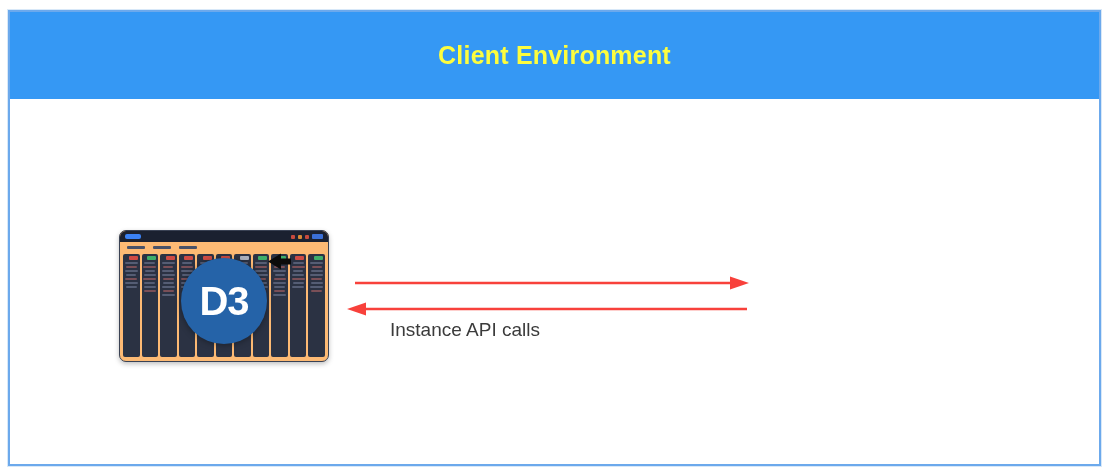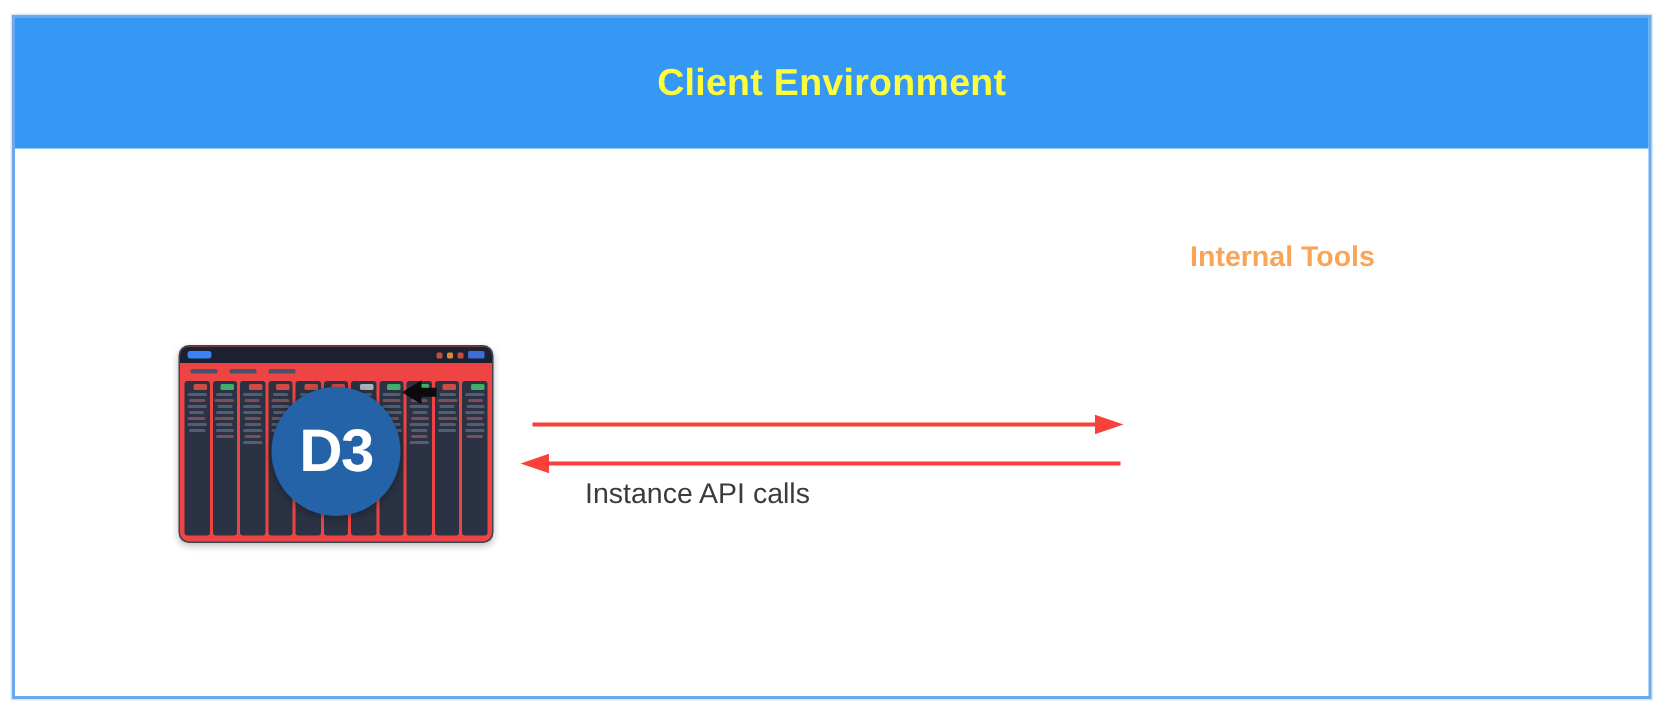--- a/index.html
+++ b/index.html
@@ -20,21 +20,21 @@
   .frame-title{
     color:#fdfd3e;font-weight:bold;font-size:25px;letter-spacing:0.2px;
   }
   
   .d3-label{
     position:absolute;left:120px;top:186px;width:208px;text-align:center;
     color:#1a56d6;font-weight:bold;font-size:18px;
   }
   .dashboard{
     position:absolute;left:119px;top:230px;width:208px;height:130px;
-    background:#ef4444;border:1px solid #3a4254;border-radius:7px;
+    background:#fdba74;border:1px solid #3a4254;border-radius:7px;
     box-shadow:0 2px 5px rgba(0,0,0,0.25);overflow:hidden;text-align:center;
   }
   .dash-topbar{
     position:absolute;left:0;top:0;width:100%;height:11px;background:#1b2130;
     display:flex;align-items:center;padding:0 5px;box-sizing:border-box;gap:3px;
   }
   .dash-pill{width:16px;height:5px;border-radius:2px;background:#3b82f6;}
   .dash-top-spacer{flex:1;}
   .dash-dot{width:4px;height:4px;border-radius:1px;}
   .dash-dot.r1{background:#c74a3e;}
@@ -244,17 +244,16 @@
     </g>
     <g id="arrow-left">
       <line x1="407" y1="44" x2="24" y2="44" stroke="#f8413b" stroke-width="2.6"></line>
       <polygon points="26,37.5 7,44 26,50.5" fill="#f8413b"></polygon>
     </g>
   </svg>
 
   <div class="api-label">Instance API calls</div>
 
   <div class="tools-label">
-    <div>Internal Tools</div>
   </div>
 
 
 </div>
 
 </body></html>

